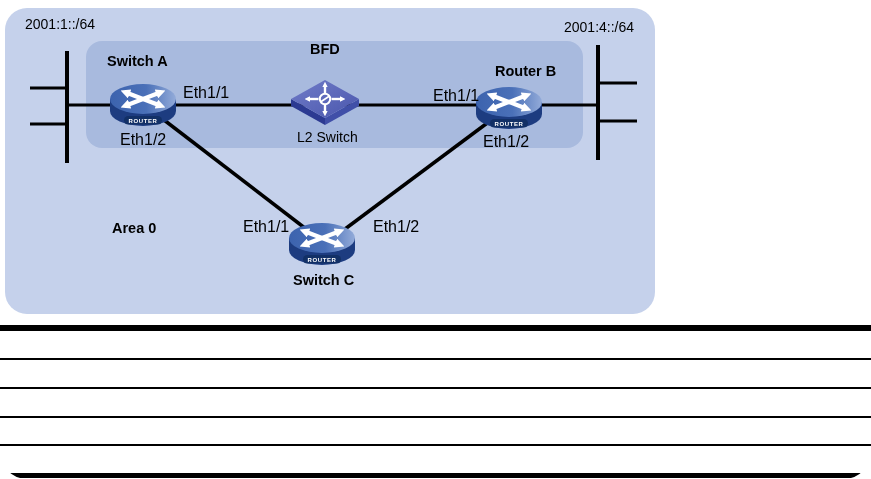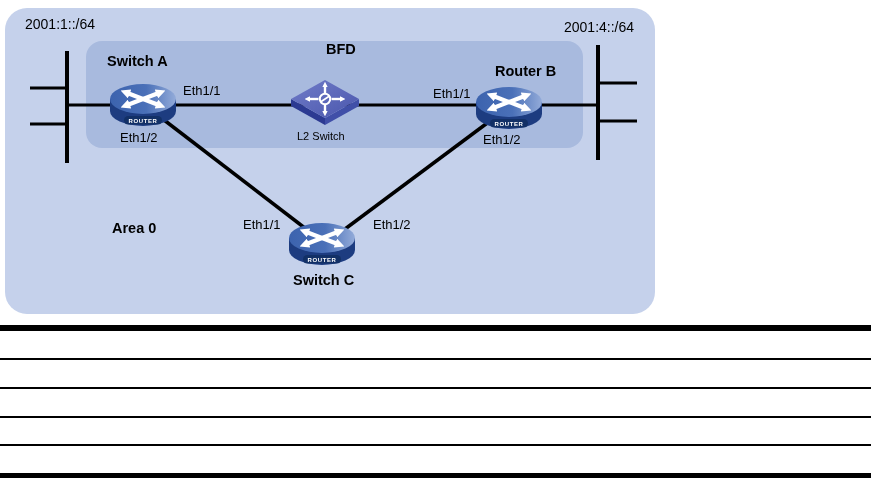--- a/index.html
+++ b/index.html
@@ -1,34 +1,34 @@
 <!DOCTYPE html>
 <html><head>
 <meta charset="utf-8">
 <style>
   html,body { margin:0; padding:0; background:#ffffff; }
   .stage {
     position:relative; width:871px; height:479px; background:#ffffff;
-    font-family:"Liberation Sans", sans-serif; color:#000; overflow:hidden;
+    font-family:"Liberation Sans", sans-serif; color:#000; overflow:hidden;border-radius:27px;
   }
   .area-region {
     position:absolute; left:5px; top:8px; width:650px; height:306px;
     background:#c5d1eb; border-radius:22px;
   }
   .bfd-region {
     position:absolute; left:86px; top:41px; width:497px; height:107px;
     background:#a8bade; border-radius:16px;
   }
   svg.links { position:absolute; left:0; top:0; }
   .icon-wrap { position:absolute; }
   .lbl { position:absolute; white-space:nowrap; line-height:1.1; }
   .node-label { font-size:14.5px; font-weight:bold; }
   .zone-label { font-size:14.5px; font-weight:bold; }
-  .plain-label { font-size:11px; }
-  .iface-label { font-size:13px;text-align:right; }
+  .plain-label { font-size:14px; }
+  .iface-label { font-size:16px;text-align:right; }
   .subnet-label { font-size:14px; }
   .hline { position:absolute; left:0; width:871px; background:#000; }
   .defs-holder { position:absolute; width:0; height:0; overflow:hidden; }
 </style>
 </head>
 <body>
 
 <div class="stage">
 
   <svg class="defs-holder" aria-hidden="true">
@@ -119,21 +119,21 @@
         <path d="M41.5,20 L52,20"></path>
       </g>
       <circle cx="35" cy="20" r="5.2" stroke="#fff" stroke-width="2" fill="none"></circle>
       <path d="M30.5,23 L39.5,17" stroke="#fff" stroke-width="1.6"></path>
     </svg>
   </div>
 
   <div class="lbl subnet-label" style="left:25px; top:17px;">2001:1::/64</div>
   <div class="lbl subnet-label" style="left:564px; top:20px;">2001:4::/64</div>
 
-  <div class="lbl zone-label" style="left:326px; top:42px;">BFD</div>
+  <div class="lbl zone-label" style="left:310px; top:42px;">BFD</div>
   <div class="lbl zone-label" style="left:112px; top:205px;margin-top:16px;">Area 0</div>
 
   <div class="lbl node-label" style="left:107px; top:54px;">Switch A</div>
   <div class="lbl node-label" style="left:495px; top:64px;">Router B</div>
   <div class="lbl node-label" style="left:293px; top:273px;">Switch C</div>
   <div class="lbl plain-label" style="left:297px; top:130px;">L2 Switch</div>
 
   <div class="lbl iface-label" style="left:183px; top:84px;">Eth1/1</div>
   <div class="lbl iface-label" style="left:120px; top:131px;">Eth1/2</div>
   <div class="lbl iface-label" style="left:433px; top:87px;">Eth1/1</div>

